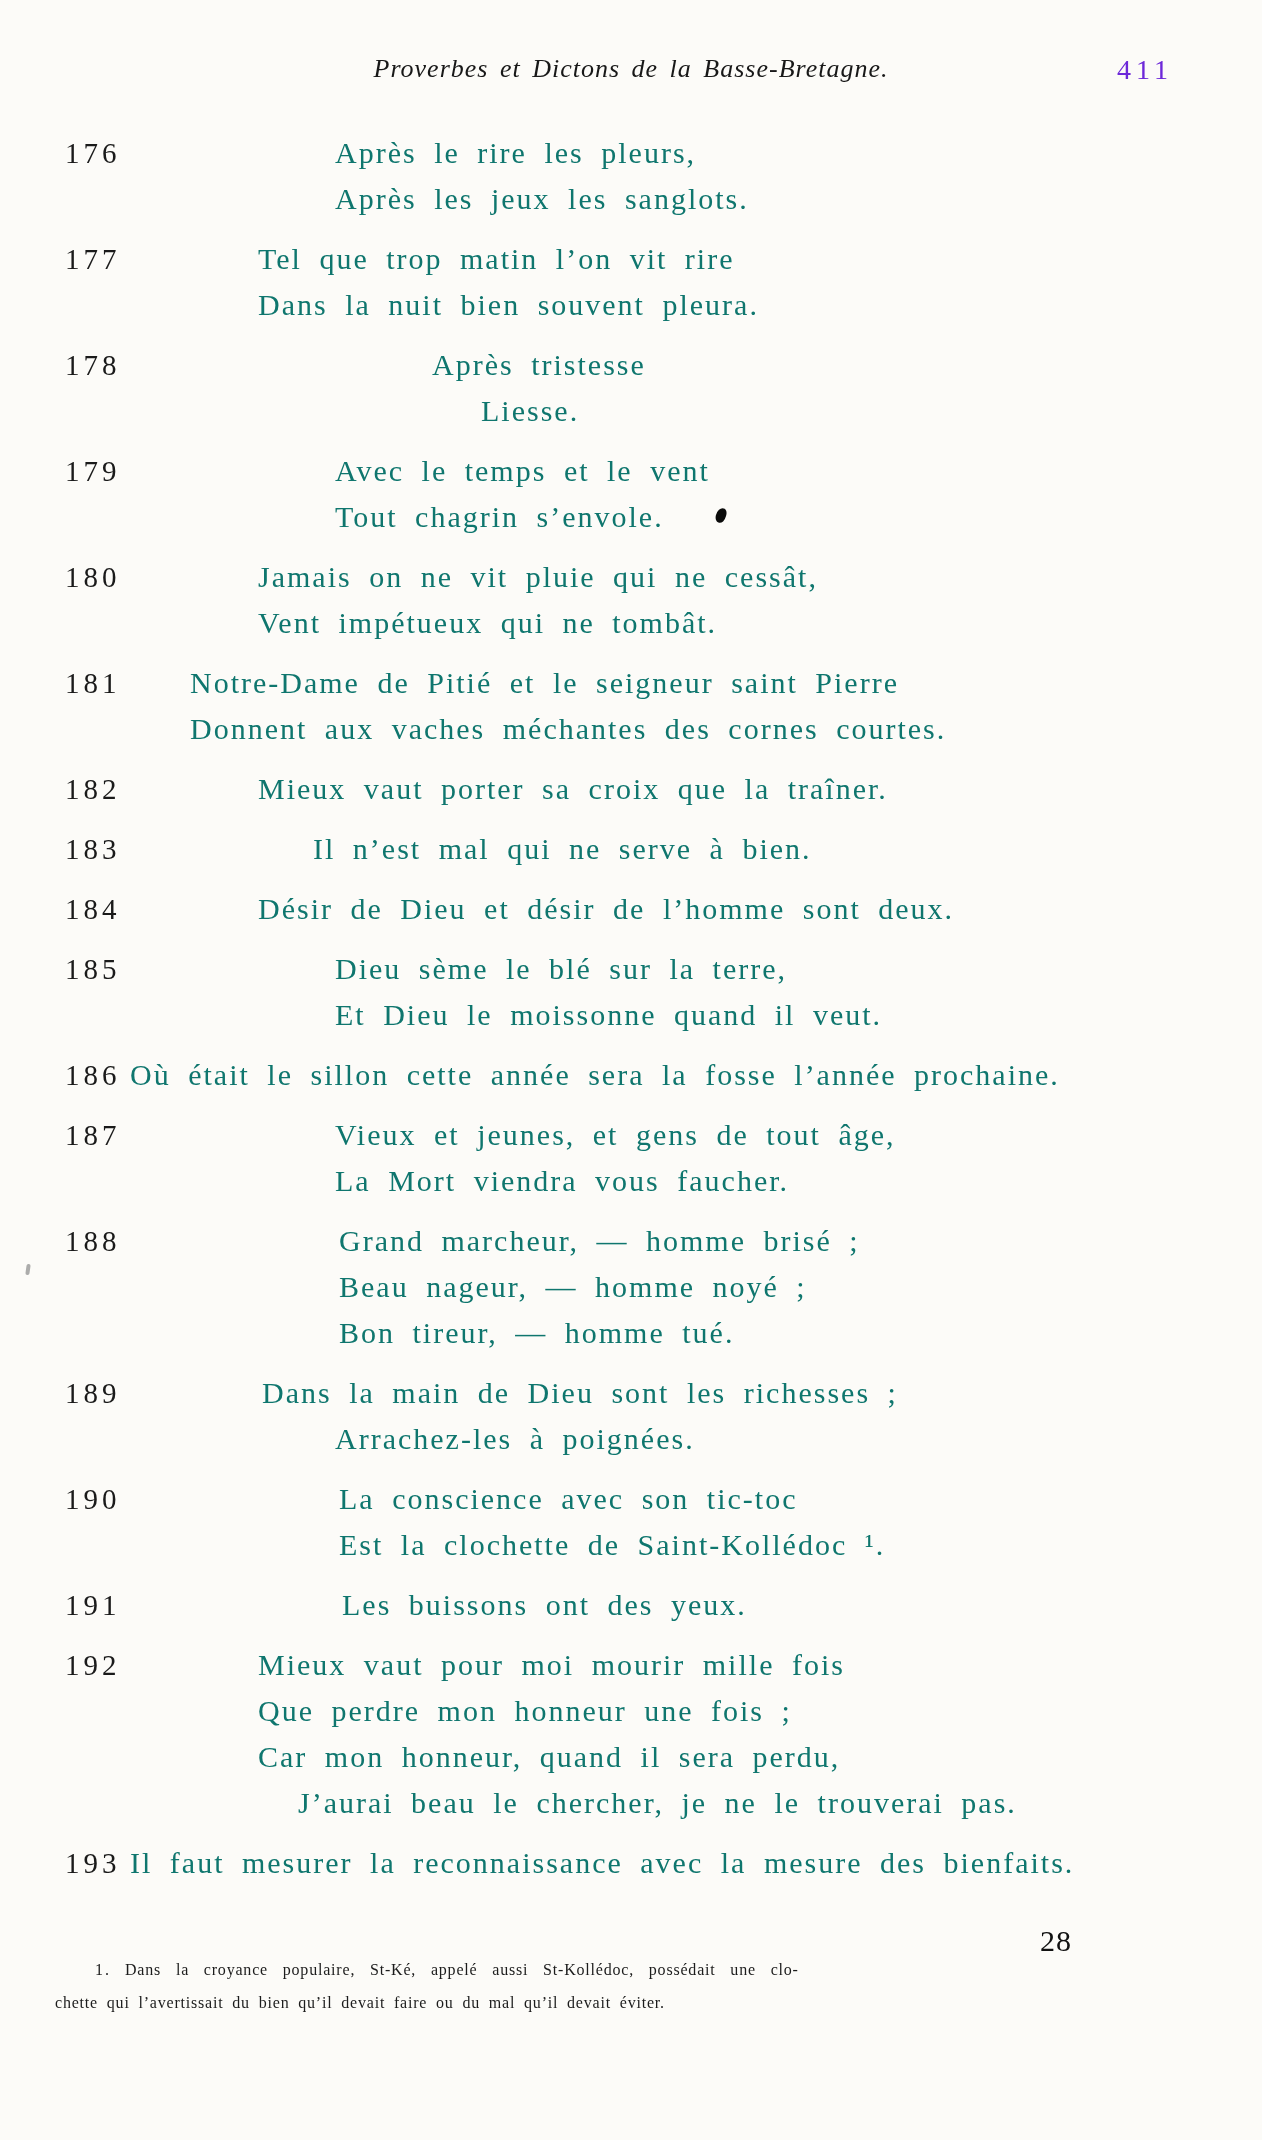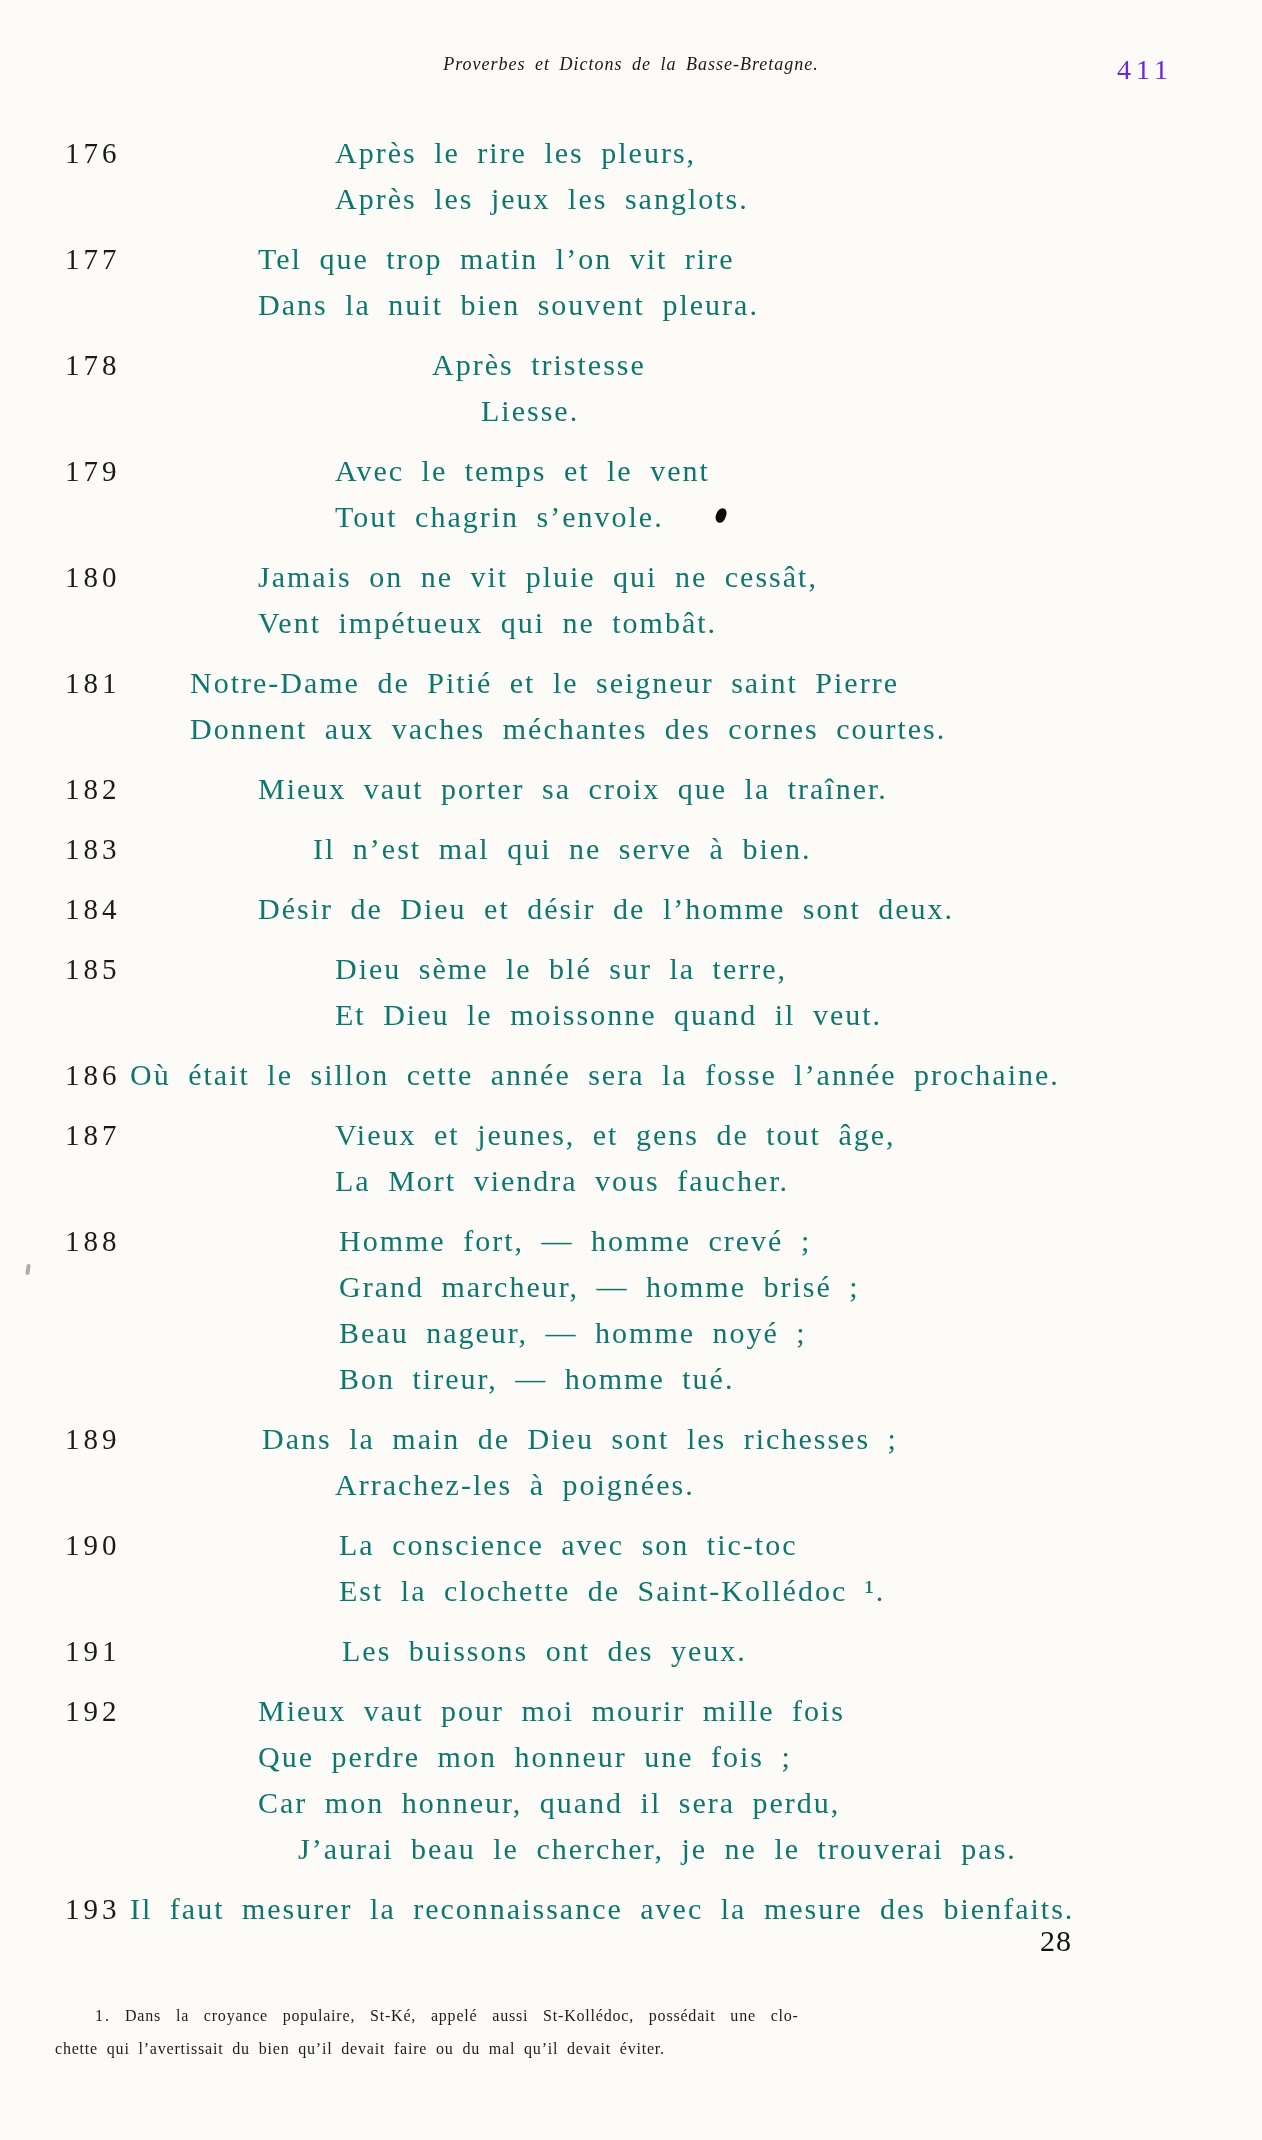--- a/index.html
+++ b/index.html
@@ -15,21 +15,21 @@
   }
   .page { position: absolute; inset: 0; }
 
   
   .header { position: relative; height: 40px; margin-top: 54px; }
   .running-title {
     position: absolute;
     left: 0; right: 0;
     text-align: center;
     font-style: italic;
-    font-size: 18px;
+    font-size: 26px;
     letter-spacing: 1px;
     word-spacing: 4px;
     color: #181818;
   }
   .page-number {
     position: absolute;
     right: 89px; top: 0;
     font-size: 28px;
     letter-spacing: 5px;
     color: #6d28d9;
@@ -172,21 +172,20 @@
     </div>
 
     <div class="proverb">
       <span class="pnum">187</span>
       <div class="pline" style="padding-left:335px">Vieux et jeunes, et gens de tout âge,</div>
       <div class="pline" style="padding-left:335px">La Mort viendra vous faucher.</div>
     </div>
 
     <div class="proverb">
       <span class="pnum">188</span>
-      <div class="pline" style="padding-left:339px">Homme fort, — homme crevé ;</div>
       <div class="pline" style="padding-left:339px">Grand marcheur, — homme brisé ;</div>
       <div class="pline" style="padding-left:339px">Beau nageur, — homme noyé ;</div>
       <div class="pline" style="padding-left:339px">Bon tireur, — homme tué.</div>
       <span class="scan-speck"></span>
     </div>
 
     <div class="proverb">
       <span class="pnum">189</span>
       <div class="pline" style="padding-left:262px">Dans la main de Dieu sont les richesses ;</div>
       <div class="pline" style="padding-left:335px">Arrachez-les à poignées.</div>

